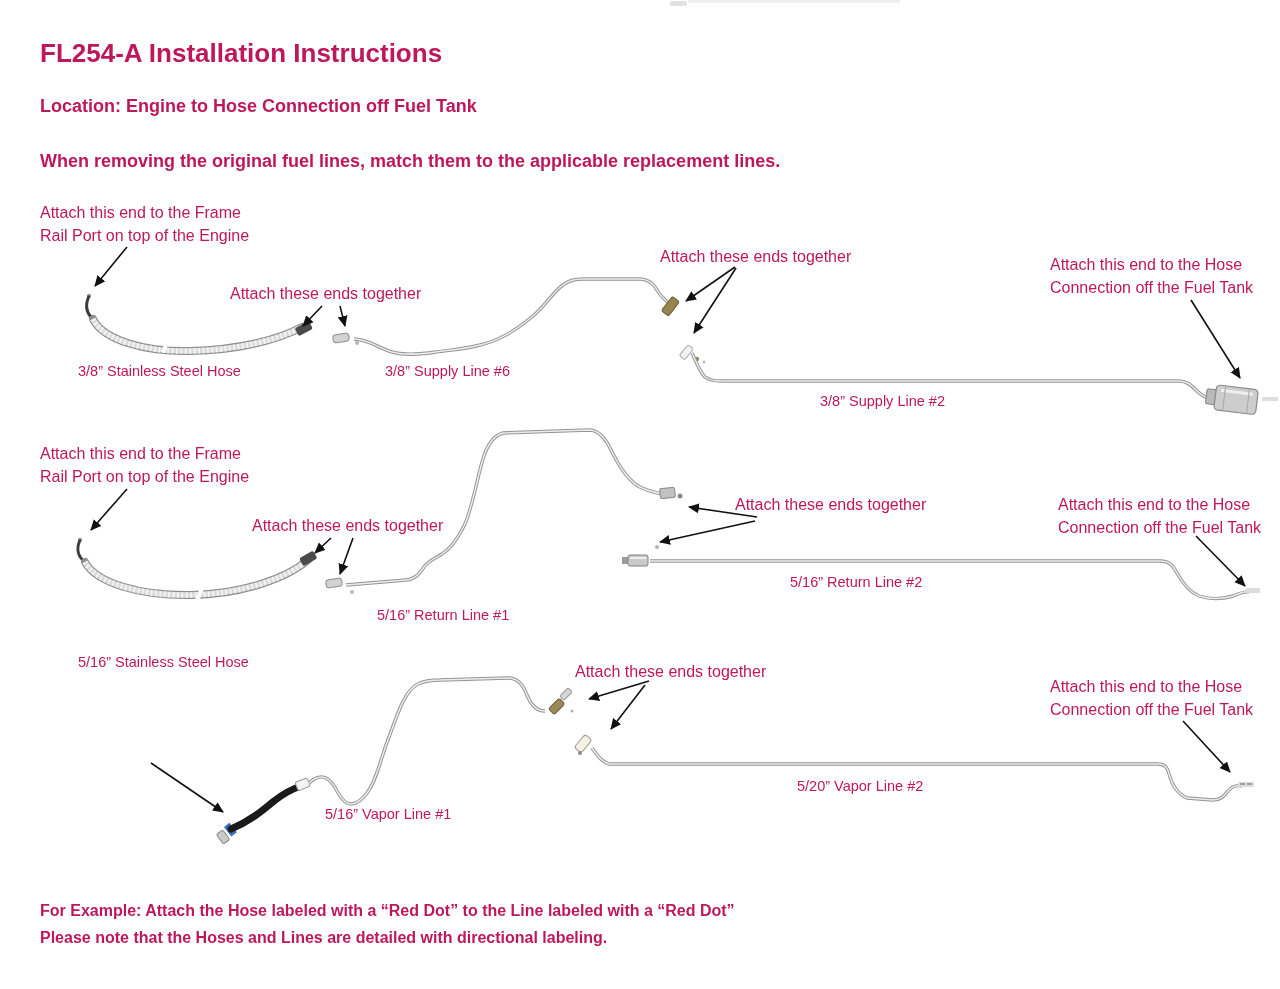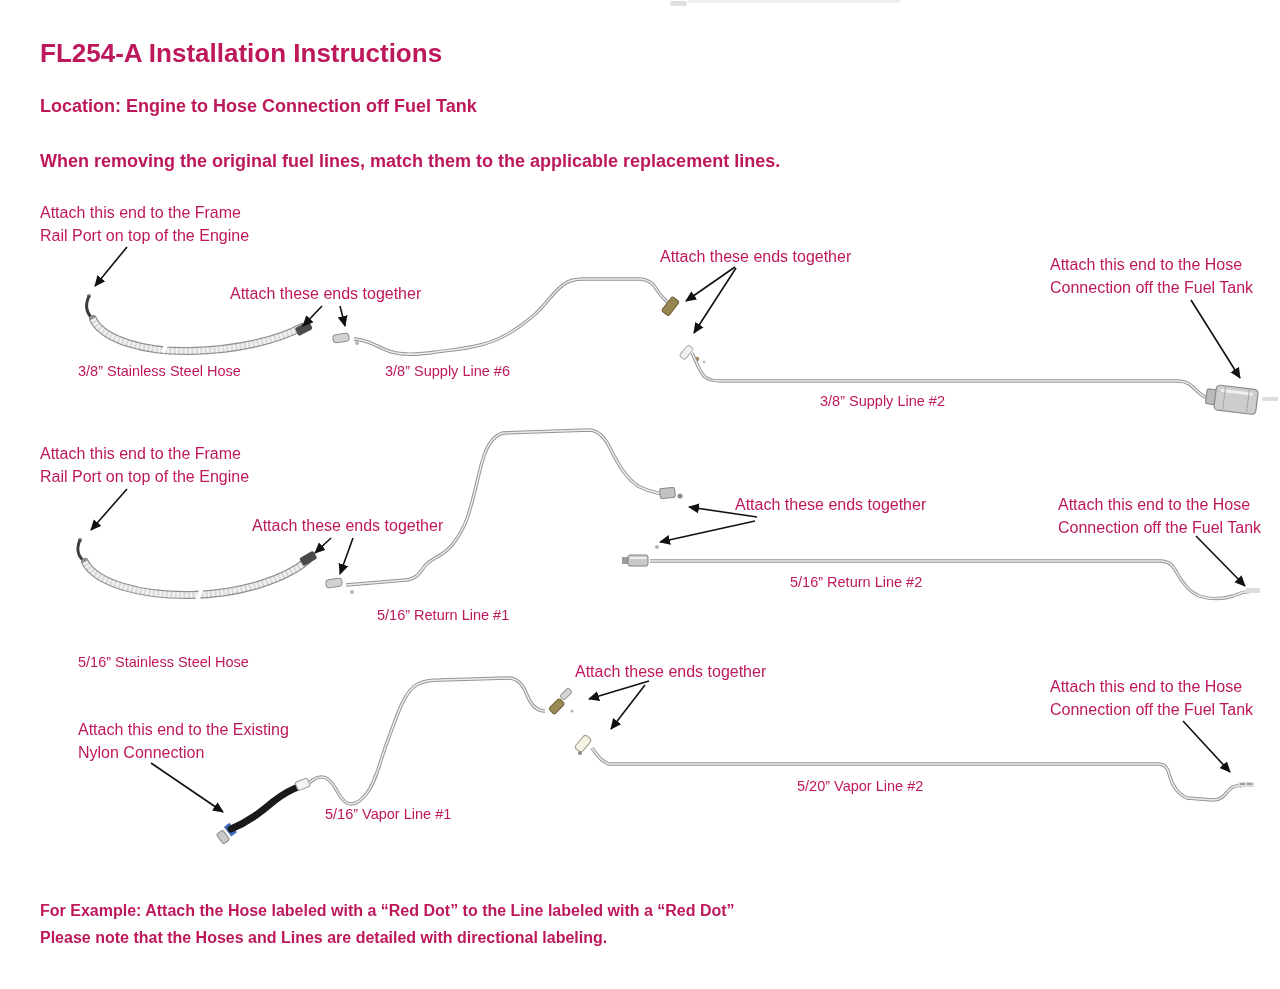--- a/index.html
+++ b/index.html
@@ -157,22 +157,20 @@
   <div class="abs ann" style="left:40px;top:443px;">Attach this end to the Frame
 Rail Port on top of the Engine</div>
   <div class="abs ann" style="left:252px;top:515px;">Attach these ends together</div>
   <div class="abs ann" style="left:735px;top:494px;">Attach these ends together</div>
   <div class="abs ann" style="left:1058px;top:494px;">Attach this end to the Hose
 Connection off the Fuel Tank</div>
   <div class="abs lbl" style="left:377px;top:582px;margin-top:25px;">5/16” Return Line #1</div>
   <div class="abs lbl" style="left:790px;top:574px;">5/16” Return Line #2</div>
   <div class="abs lbl" style="left:78px;top:610px;margin-top:44px;">5/16” Stainless Steel Hose</div>
 
-  <div class="abs ann" style="left:78px;top:719px;">Attach this end to the Existing
-Nylon Connection</div>
   <div class="abs ann" style="left:575px;top:661px;">Attach these ends together</div>
   <div class="abs ann" style="left:1050px;top:676px;">Attach this end to the Hose
 Connection off the Fuel Tank</div>
   <div class="abs lbl" style="left:325px;top:806px;">5/16” Vapor Line #1</div>
   <div class="abs lbl" style="left:797px;top:778px;">5/20” Vapor Line #2</div>
 
   <div class="abs note" style="left:40px;top:897px;">
     <div>For Example: Attach the Hose labeled with a “Red Dot” to the Line labeled with a “Red Dot”</div>
     <div>Please note that the Hoses and Lines are detailed with directional labeling.</div>
   </div>

